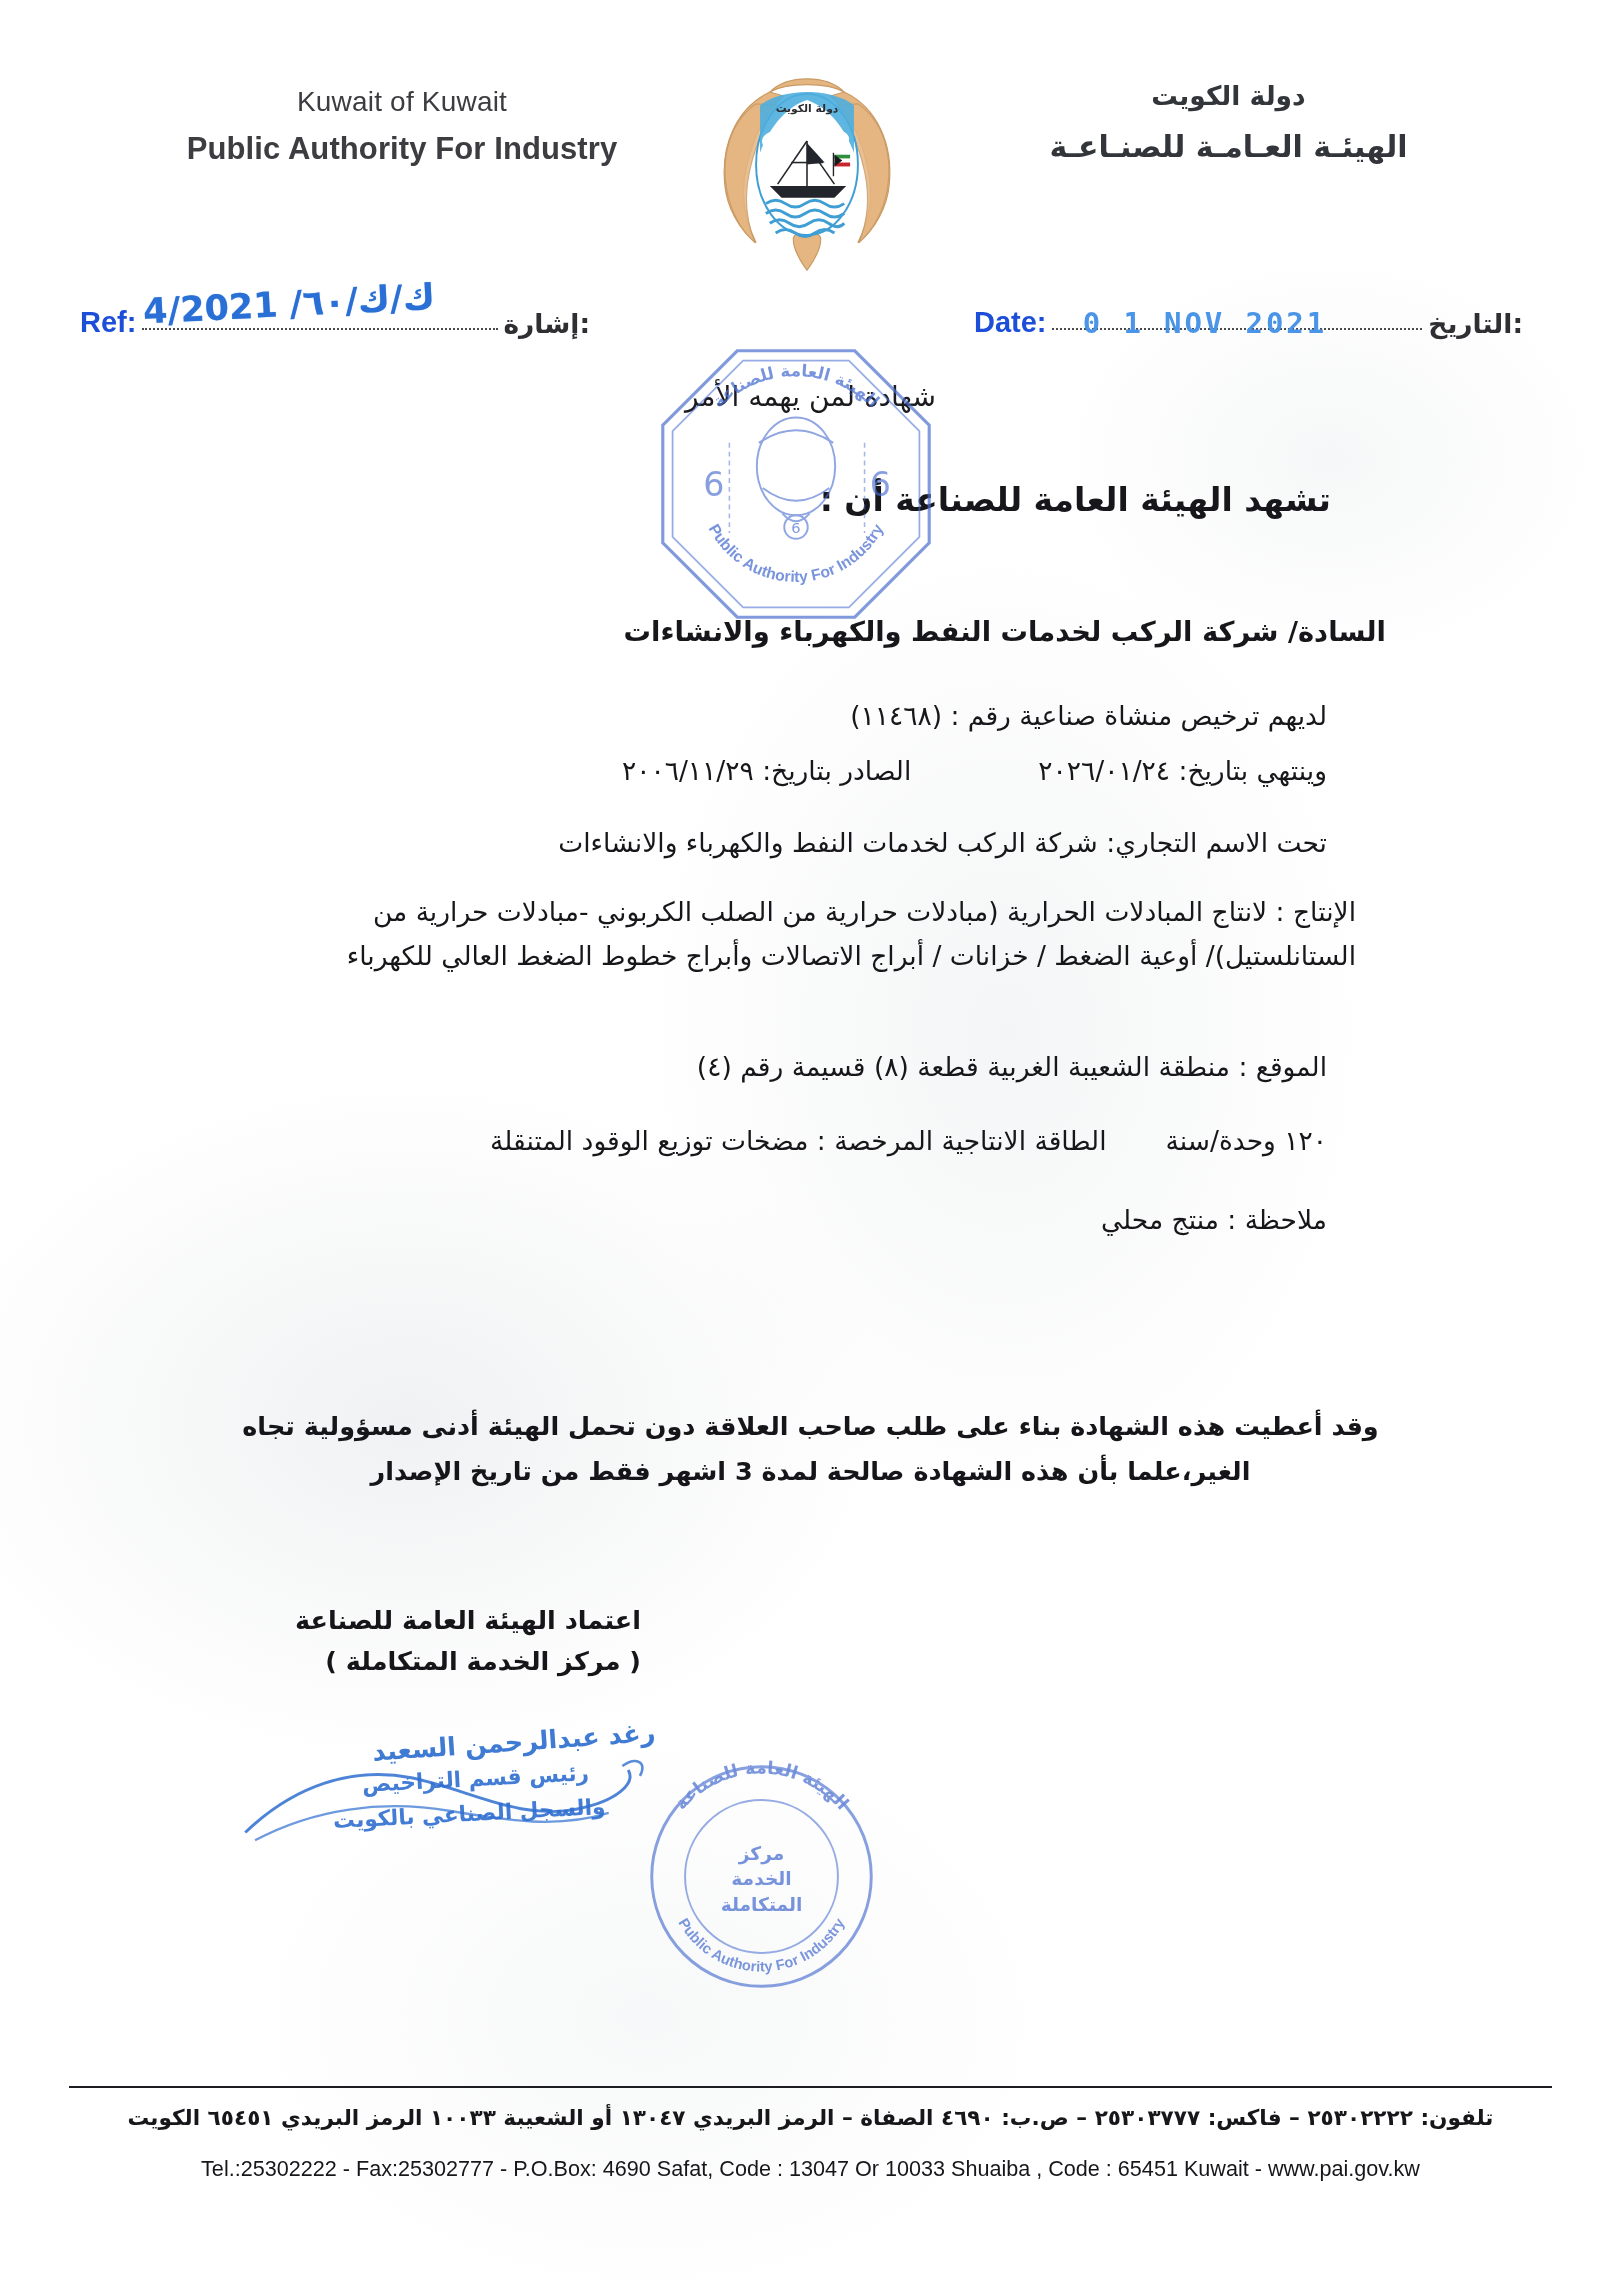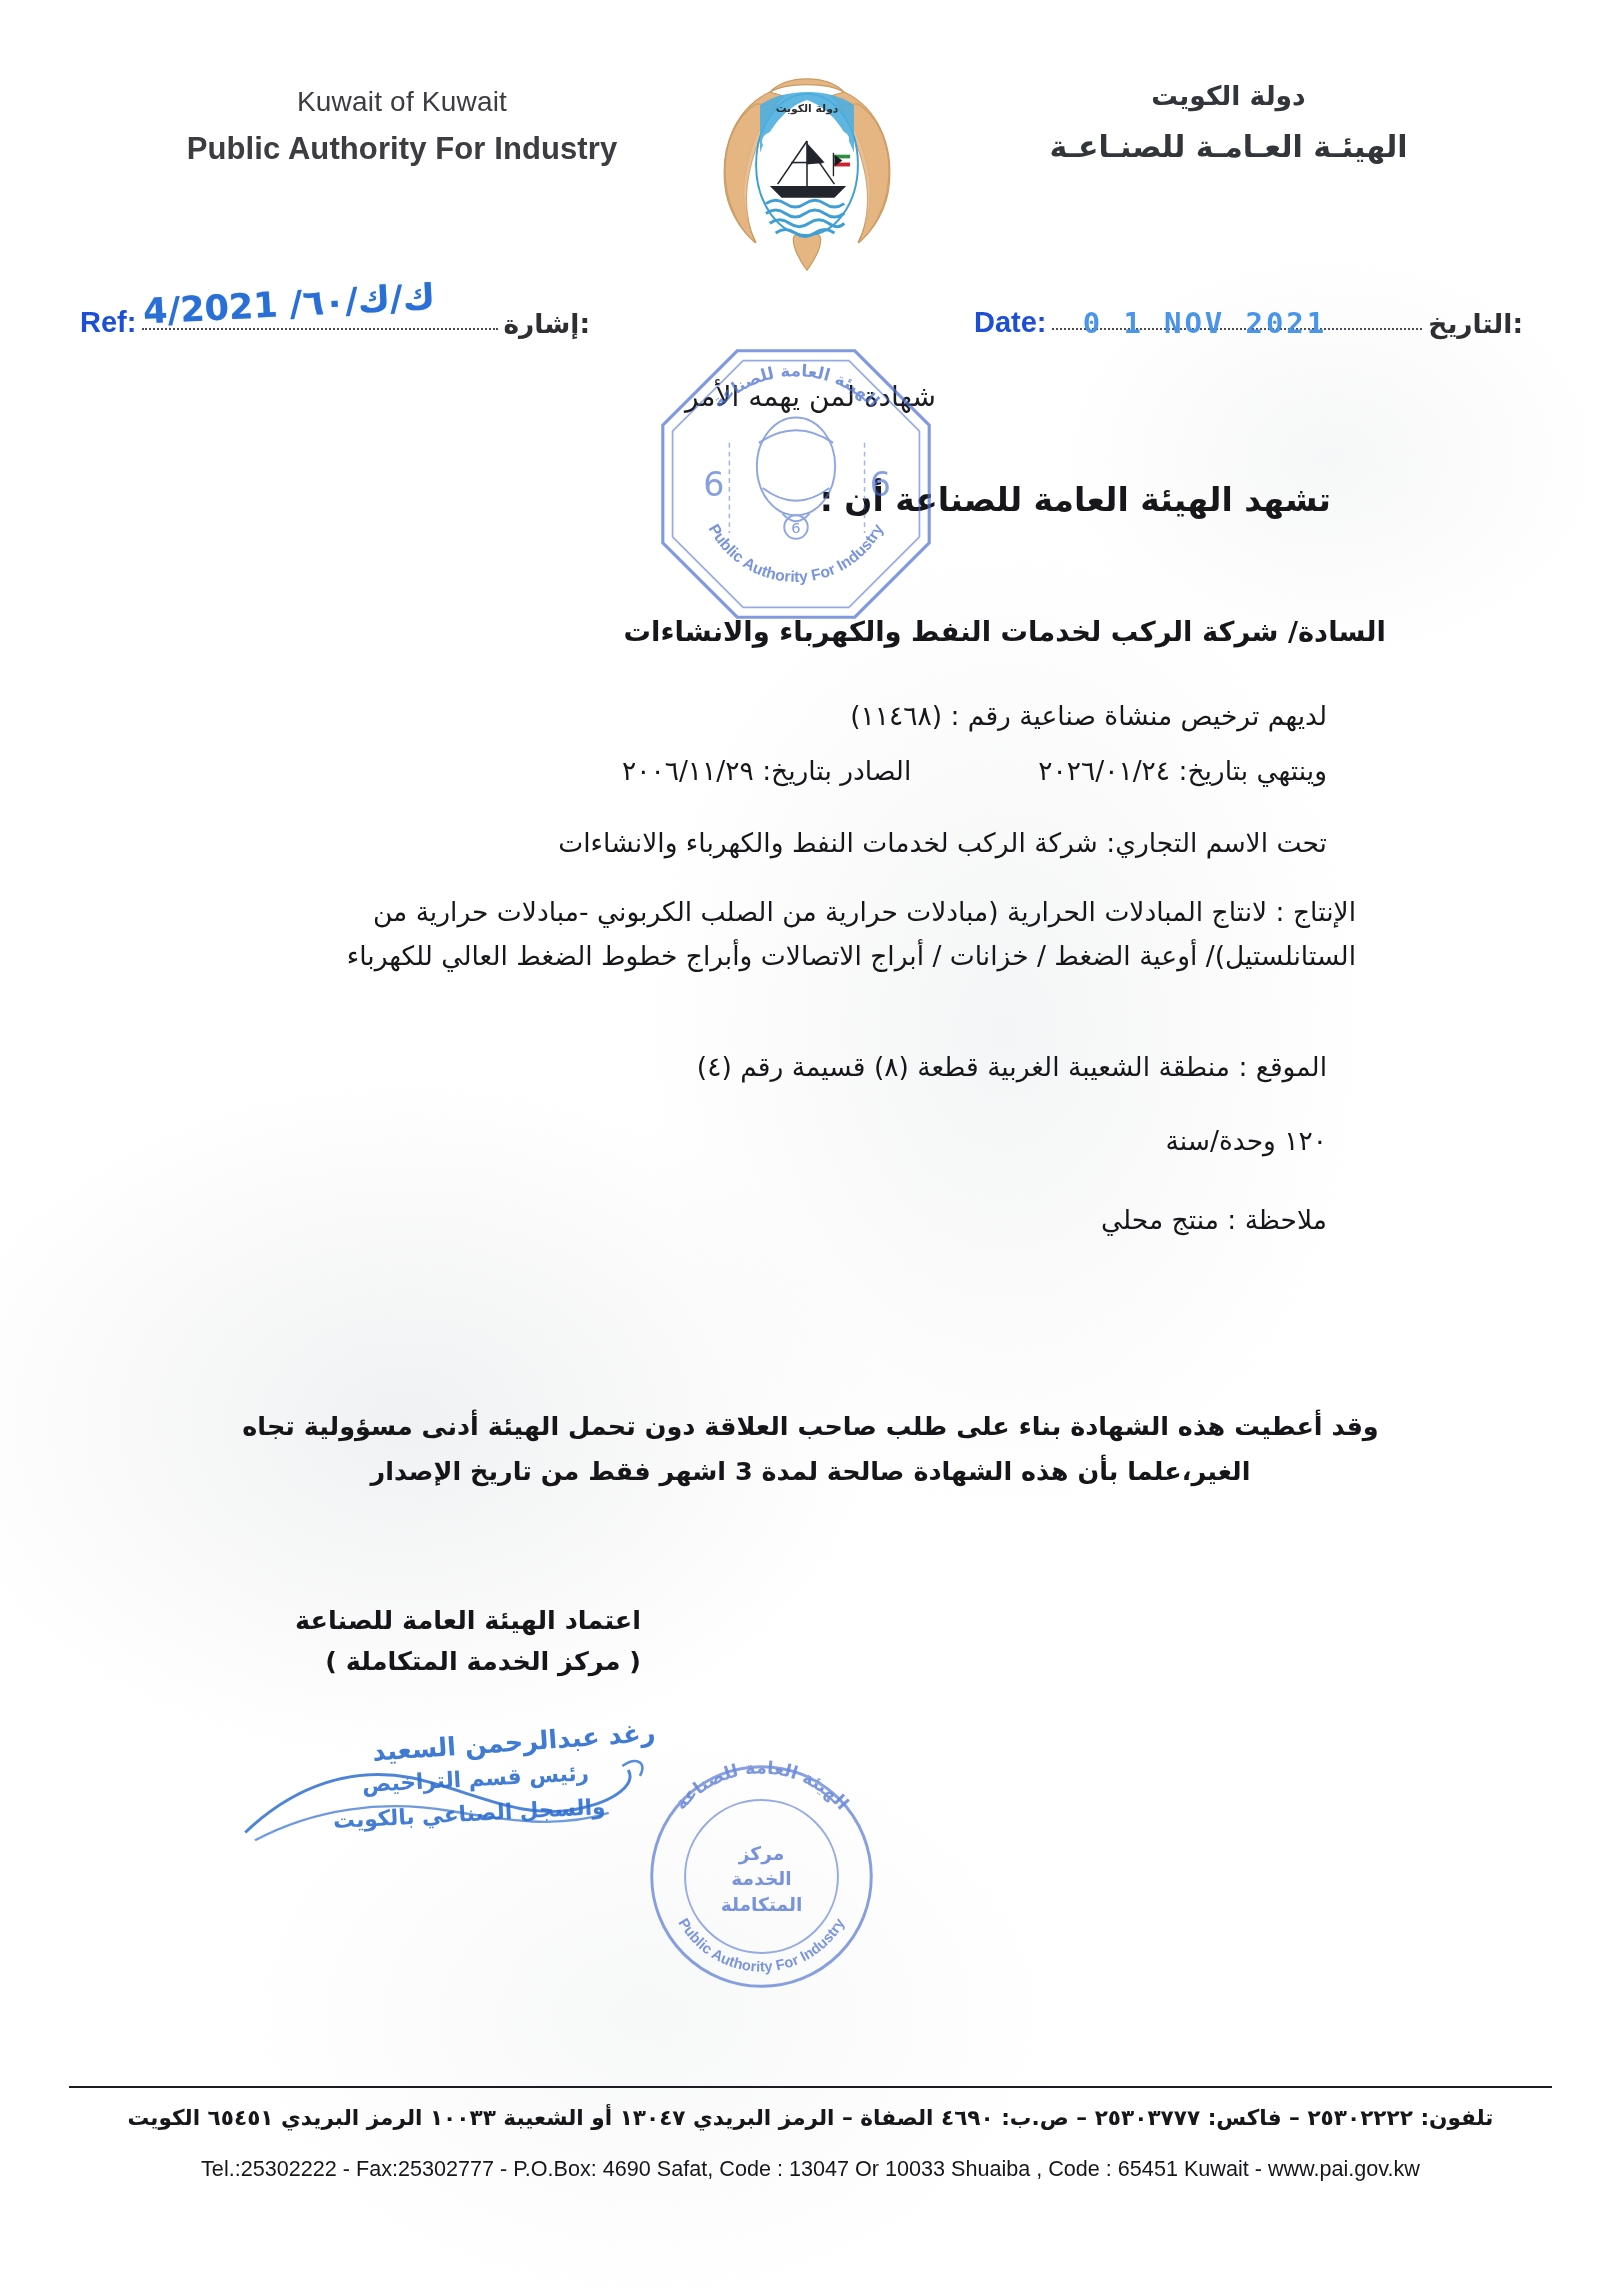--- a/index.html
+++ b/index.html
@@ -197,20 +197,21 @@
     </div>
   </div>
 
   <div class="ar line b5">تحت الاسم التجاري: شركة الركب لخدمات النفط والكهرباء والانشاءات</div>
   <div class="ar line b6">الإنتاج : لانتاج المبادلات الحرارية (مبادلات حرارية من الصلب الكربوني -مبادلات حرارية من الستانلستيل)/ أوعية الضغط / خزانات / أبراج الاتصالات وأبراج خطوط الضغط العالي للكهرباء</div>
   <div class="ar line b7">الموقع : منطقة الشعيبة الغربية قطعة (٨) قسيمة رقم (٤)</div>
 
   <div class="ar line b8">
     <div class="inner">
       <span>١٢٠  وحدة/سنة</span>
+      <span>الطاقة الانتاجية المرخصة : مضخات توزيع الوقود المتنقلة</span>
     </div>
   </div>
 
   <div class="ar line b9">ملاحظة : منتج محلي</div>
 
   <div class="note">
     <div>وقد أعطيت هذه الشهادة بناء على طلب صاحب العلاقة دون تحمل الهيئة أدنى مسؤولية تجاه</div>
     <div>الغير،علما بأن هذه الشهادة صالحة لمدة 3 اشهر فقط من تاريخ الإصدار</div>
   </div>
 

